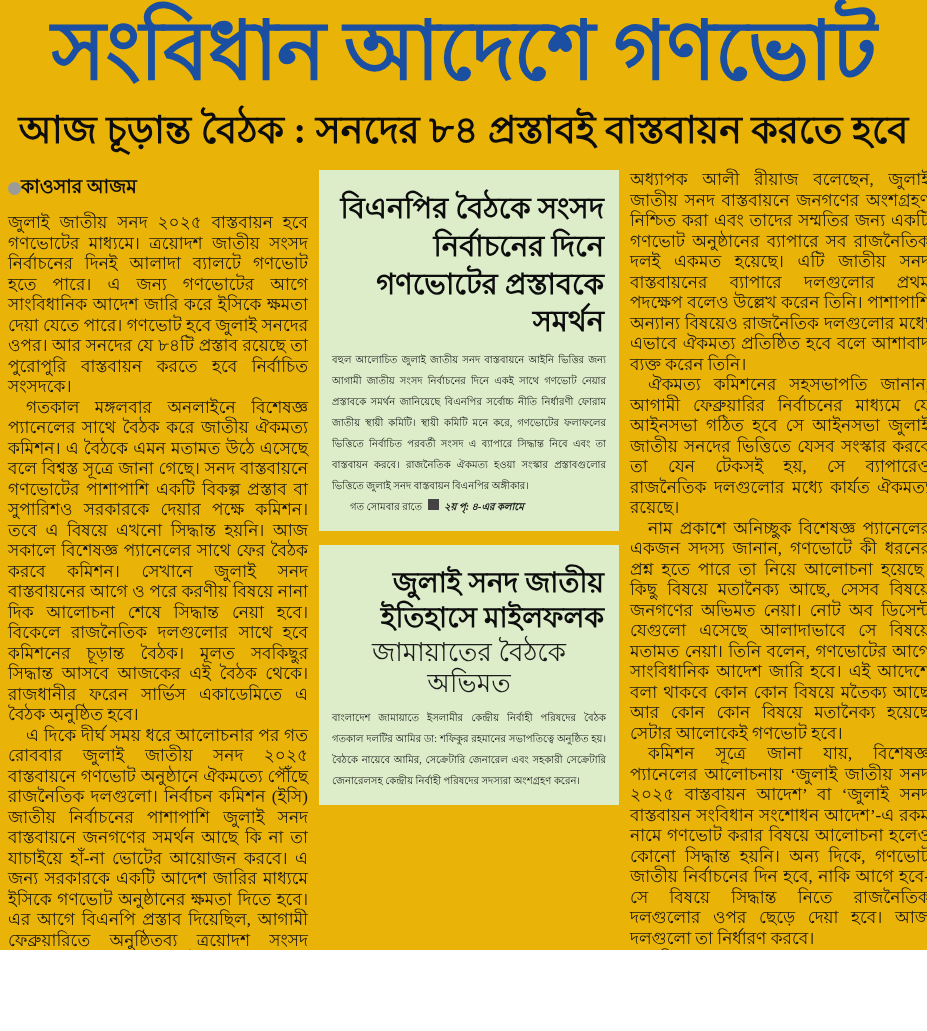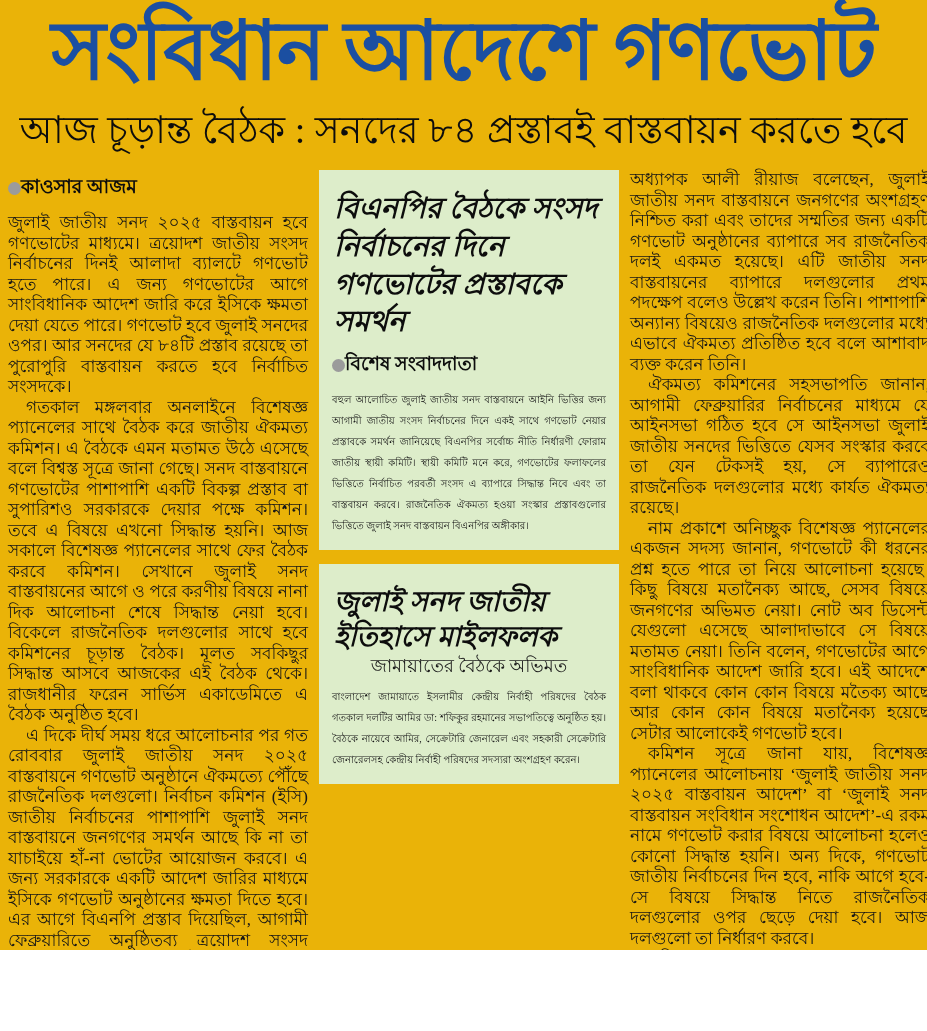--- a/index.html
+++ b/index.html
@@ -18,21 +18,21 @@
     font-weight: bold;
     font-size: 82px;
     line-height: 1.18;
     text-align: center;
     margin: 4px 6px 0 6px;
     letter-spacing: -1px;
     white-space: nowrap;
   }
   .sub-headline {
     color: #0d0d0d;
-    font-weight: normal;
+    font-weight: bold;
     font-size: 38px;
     line-height: 1.25;
     text-align: center;
     margin: 6px 10px 0 10px;
     white-space: nowrap;
   }
 
   
   .columns {
     display: flex;
@@ -59,29 +59,28 @@
     background: #9b9b9b; flex: 0 0 13px;
   }
 
   
   .green-box {
     background: #ddedca;
     padding: 12px 13px 14px 13px;
   }
   .green-box.second { margin-top: 14px; }
   .box-headline {
-    font-weight: bold; color: #0d0d0d; text-align: left;
+    font-weight: bold; color: #0d0d0d; text-align: right;
     font-size: 29px; line-height: 1.3;
     margin: 8px 2px 8px 2px;
-    font-style: italic;
   }
   .box-headline.big { font-size: 28px; line-height: 1.25; margin-bottom: 2px; }
   .box-subheadline {
     font-weight: normal; color: #1c1c1c; text-align: center;
-    font-size: 18px; line-height: 1.2; margin: 2px 0 8px 0;
+    font-size: 26px; line-height: 1.2; margin: 2px 0 8px 0;
   }
   .green-box .body-copy { font-size: 10px; line-height: 21px; }
   .green-box .byline { margin: 6px 0 8px 0; }
 
   
   .jump-square {
     display: inline-block; width: 11px; height: 11px;
     background: #444; margin: 0 5px 0 6px;
   }
   .jump-ref { font-weight: bold; font-style: italic; }
@@ -105,28 +104,27 @@
           <p class="body-p">জুলাই জাতীয় সনদ ২০২৫ বাস্তবায়ন হবে গণভোটের মাধ্যমে। ত্রয়োদশ জাতীয় সংসদ নির্বাচনের দিনই আলাদা ব্যালটে গণভোট হতে পারে। এ জন্য গণভোটের আগে সাংবিধানিক আদেশ জারি করে ইসিকে ক্ষমতা দেয়া যেতে পারে। গণভোট হবে জুলাই সনদের ওপর। আর সনদের যে ৮৪টি প্রস্তাব রয়েছে তা পুরোপুরি বাস্তবায়ন করতে হবে নির্বাচিত সংসদকে।</p>
           <p class="body-p">গতকাল মঙ্গলবার অনলাইনে বিশেষজ্ঞ প্যানেলের সাথে বৈঠক করে জাতীয় ঐকমত্য কমিশন। এ বৈঠকে এমন মতামত উঠে এসেছে বলে বিশ্বস্ত সূত্রে জানা গেছে। সনদ বাস্তবায়নে গণভোটের পাশাপাশি একটি বিকল্প প্রস্তাব বা সুপারিশও সরকারকে দেয়ার পক্ষে কমিশন। তবে এ বিষয়ে এখনো সিদ্ধান্ত হয়নি। আজ সকালে বিশেষজ্ঞ প্যানেলের সাথে ফের বৈঠক করবে কমিশন। সেখানে জুলাই সনদ বাস্তবায়নের আগে ও পরে করণীয় বিষয়ে নানা দিক আলোচনা শেষে সিদ্ধান্ত নেয়া হবে। বিকেলে রাজনৈতিক দলগুলোর সাথে হবে কমিশনের চূড়ান্ত বৈঠক। মূলত সবকিছুর সিদ্ধান্ত আসবে আজকের এই বৈঠক থেকে। রাজধানীর ফরেন সার্ভিস একাডেমিতে এ বৈঠক অনুষ্ঠিত হবে।</p>
           <p class="body-p">এ দিকে দীর্ঘ সময় ধরে আলোচনার পর গত রোববার জুলাই জাতীয় সনদ ২০২৫ বাস্তবায়নে গণভোট অনুষ্ঠানে ঐকমত্যে পৌঁছে রাজনৈতিক দলগুলো। নির্বাচন কমিশন (ইসি) জাতীয় নির্বাচনের পাশাপাশি জুলাই সনদ বাস্তবায়নে জনগণের সমর্থন আছে কি না তা যাচাইয়ে হাঁ-না ভোটের আয়োজন করবে। এ জন্য সরকারকে একটি আদেশ জারির মাধ্যমে ইসিকে গণভোট অনুষ্ঠানের ক্ষমতা দিতে হবে। এর আগে বিএনপি প্রস্তাব দিয়েছিল, আগামী ফেব্রুয়ারিতে অনুষ্ঠিতব্য ত্রয়োদশ সংসদ নির্বাচনের দিনই এই গণভোট হতে পারে। তবে জামায়াতে ইসলামী বলছে, জাতীয় নির্বাচনের আগেই এই ভোট করতে হবে। সেটা নভেম্বর বা ডিসেম্বর মাসেও করা যেতে পারে। এতে ফেব্রুয়ারিতে জাতীয় নির্বাচন অনুষ্ঠানে কোনো সমস্যা হবে না।</p>
         </div>
     </div>
 
     <div class="col">
 
       <div class="green-box">
         <div class="box-headline">বিএনপির বৈঠকে সংসদ নির্বাচনের দিনে গণভোটের প্রস্তাবকে সমর্থন</div>
-        <div class="byline">
-          <span class="byline-bullet"></span>
-          <span>বিশেষ সংবাদদাতা</span>
-        </div>
         <div class="body-copy">
           <div class="plist">
               <p class="body-p">বহুল আলোচিত জুলাই জাতীয় সনদ বাস্তবায়নে আইনি ভিত্তির জন্য আগামী জাতীয় সংসদ নির্বাচনের দিনে একই সাথে গণভোট নেয়ার প্রস্তাবকে সমর্থন জানিয়েছে বিএনপির সর্বোচ্চ নীতি নির্ধারণী ফোরাম জাতীয় স্থায়ী কমিটি। স্থায়ী কমিটি মনে করে, গণভোটের ফলাফলের ভিত্তিতে নির্বাচিত পরবর্তী সংসদ এ ব্যাপারে সিদ্ধান্ত নিবে এবং তা বাস্তবায়ন করবে। রাজনৈতিক ঐকমত্য হওয়া সংস্কার প্রস্তাবগুলোর ভিত্তিতে জুলাই সনদ বাস্তবায়ন বিএনপির অঙ্গীকার।</p>
             </div>
+          <p class="body-p ind">
+            <span>গত সোমবার রাতে</span><span class="jump-square"></span><span class="jump-ref">২য় পৃ: ৪-এর কলামে</span>
+          </p>
         </div>
       </div>
 
       <div class="green-box second">
         <div class="box-headline big">জুলাই সনদ জাতীয় ইতিহাসে মাইলফলক</div>
         <div class="box-subheadline">জামায়াতের বৈঠকে অভিমত</div>
         <div class="body-copy">
           <div class="plist">
               <p class="body-p">বাংলাদেশ জামায়াতে ইসলামীর কেন্দ্রীয় নির্বাহী পরিষদের বৈঠক গতকাল দলটির আমির ডা: শফিকুর রহমানের সভাপতিত্বে অনুষ্ঠিত হয়। বৈঠকে নায়েবে আমির, সেক্রেটারি জেনারেল এবং সহকারী সেক্রেটারি জেনারেলসহ কেন্দ্রীয় নির্বাহী পরিষদের সদস্যরা অংশগ্রহণ করেন।</p>
             </div>

